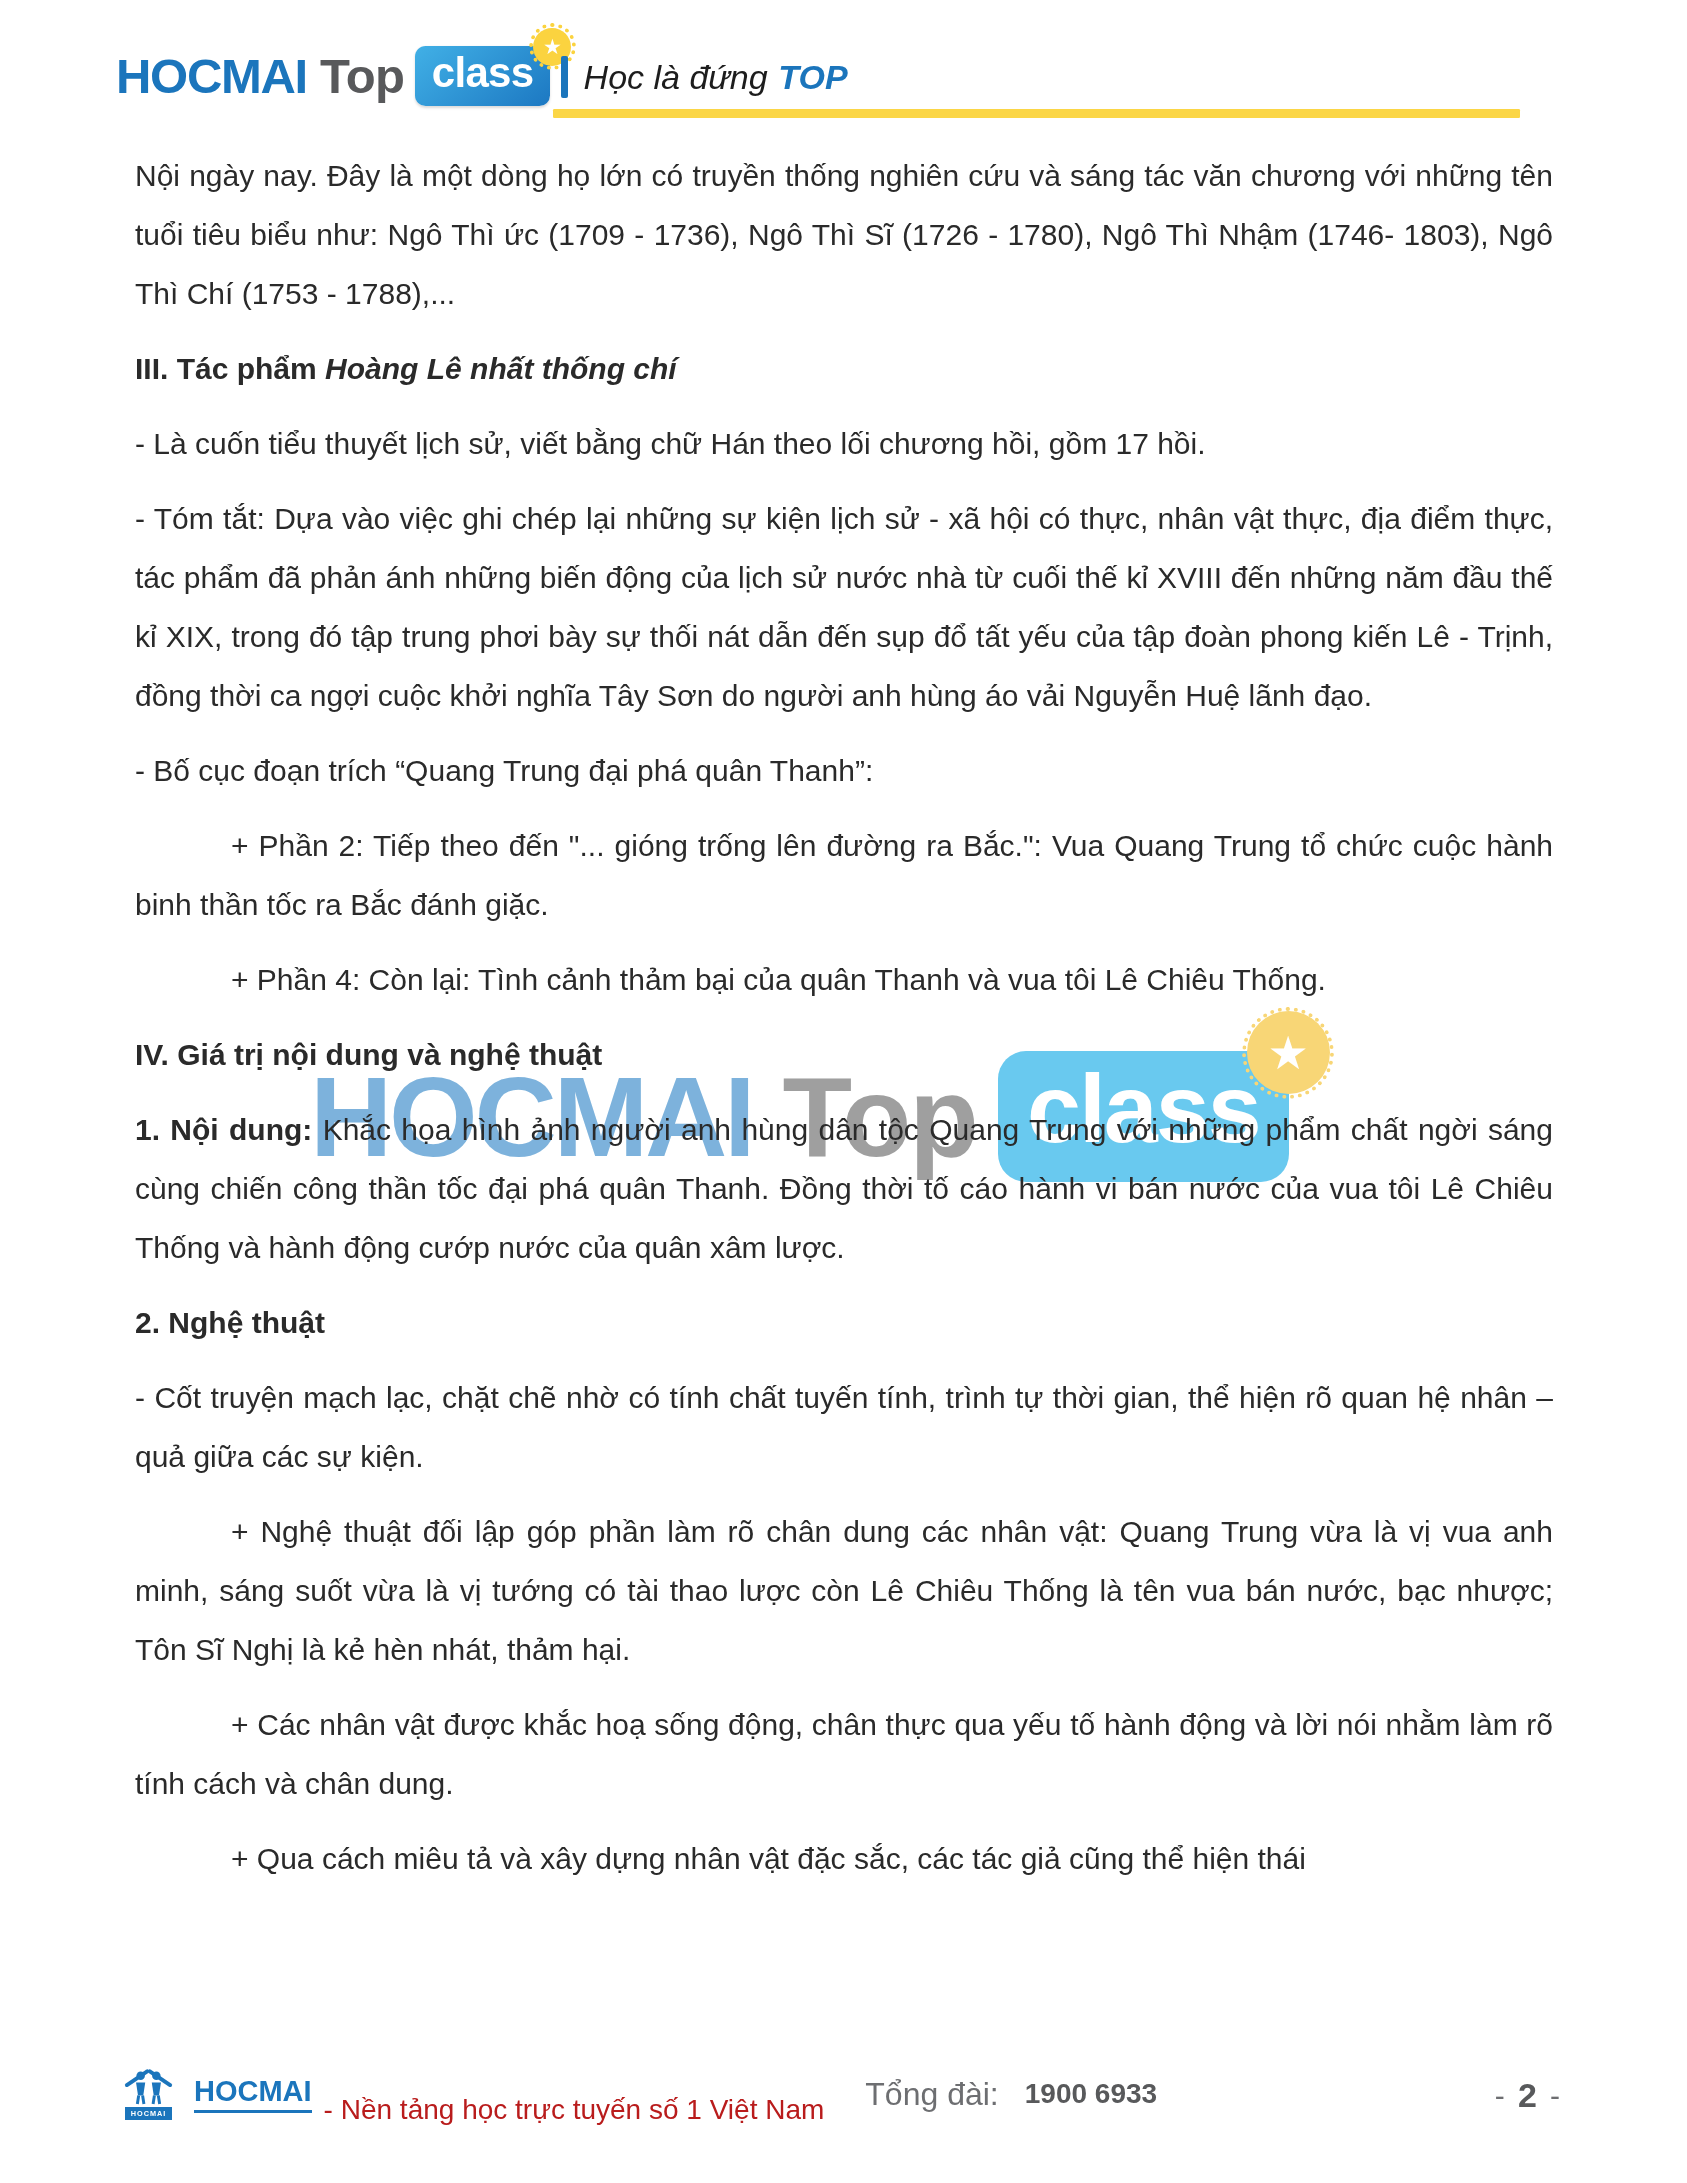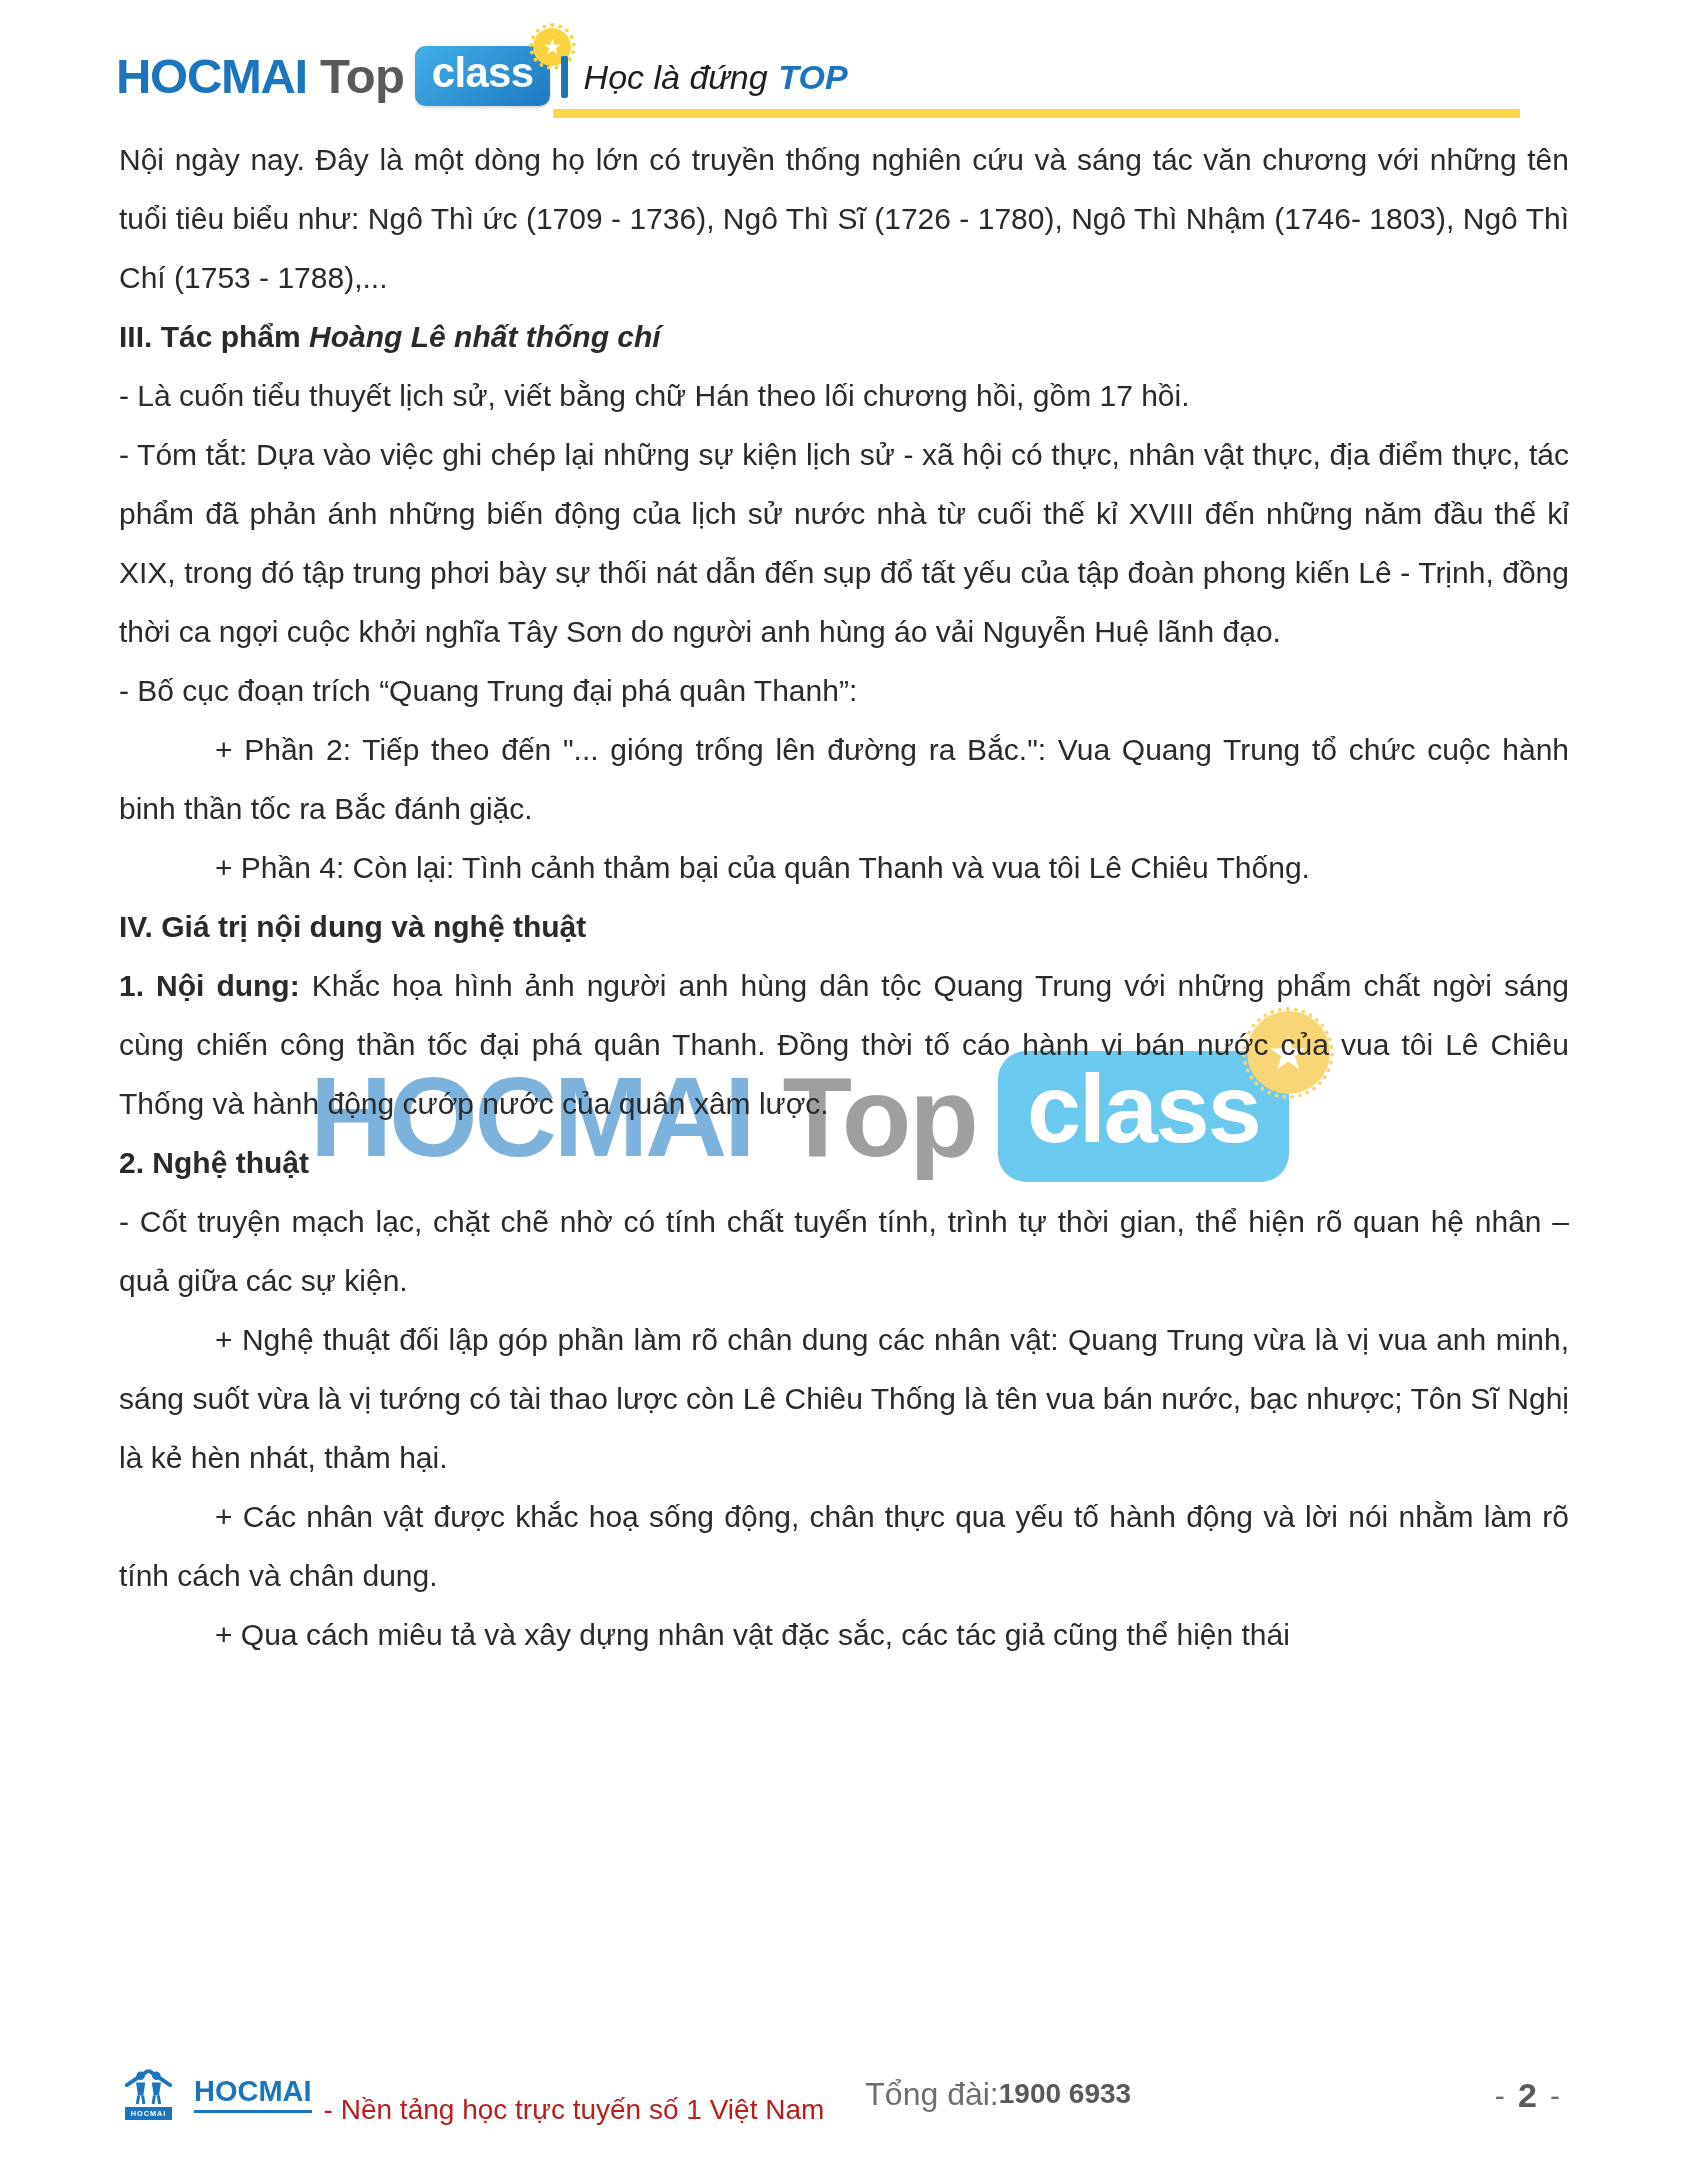--- a/index.html
+++ b/index.html
@@ -24,21 +24,21 @@
   .hl-seal .seal-star{color:#ffffff;font-size:21px;line-height:1;}
 
   .tagline{position:absolute;left:561px;top:56px;display:flex;align-items:center;z-index:3;font-style:italic;}
   .tag-pipe{width:6.6px;height:42px;background:#1B75BC;border-radius:2px;margin-right:16px;}
   .tag-text{font-size:34px;color:#1D1D1D;}
   .tag-top{font-size:34px;font-weight:bold;color:#1B75BC;margin-left:10.6px;}
   .yellow-bar{position:absolute;left:553px;top:109px;width:967px;height:9.3px;background:#FBD646;border-radius:1.3px;z-index:3;}
 
   
   .content{position:absolute;left:119px;top:130px;width:1450px;font-size:30px;line-height:59px;color:#2A2A2A;z-index:2;}
-  .content p{margin:0;text-align:justify;}
+  .content p{margin:16px;text-align:justify;}
   .content p.heading{font-weight:bold;text-align:left;}
   .content p.indent{text-indent:96px;}
   .content .b{font-weight:bold;}
   .content .i{font-style:italic;}
 
   
   .watermark{position:absolute;left:310px;top:1051px;display:flex;align-items:center;z-index:1;opacity:.85;font-weight:bold;}
   .wm-hocmai{font-size:114px;color:#66A5D6;letter-spacing:-3.3px;}
   .wm-top{font-size:114px;color:#8E8E8E;margin-left:30px;letter-spacing:-2px;}
   .wm-classbox{margin-left:21px;position:relative;background:#4EC0ED;border-radius:28px;padding:1.3px 29px 17px;}
@@ -48,21 +48,21 @@
   .wm-seal .seal-star{color:#ffffff;font-size:46px;line-height:1;}
 
   
   .footer{position:absolute;left:124px;top:2062px;display:flex;align-items:center;z-index:3;}
   .f-icon{width:49px;height:52px;position:relative;margin-right:21px;flex:none;}
   .f-icon-bar{position:absolute;bottom:0;left:1.3px;right:1.3px;height:13.2px;background:#1B75BC;color:#ffffff;
     font-size:7.3px;font-weight:bold;text-align:center;line-height:13.2px;letter-spacing:1px;}
   .f-brand{font-size:29px;font-weight:bold;color:#1B75BC;border-bottom:3.3px solid #1B75BC;padding-bottom:1.3px;cursor:pointer;}
   .f-desc{font-size:28px;color:#b91c1c;margin-left:12px;margin-top:32px;}
   .f-hotline-label{font-size:32px;color:#6D6E71;margin-left:41px;}
-  .f-hotline-num{font-size:28px;font-weight:bold;color:#58595B;margin-left:0;}
+  .f-hotline-num{font-size:28px;font-weight:bold;color:#58595B;margin-left:26px;}
   .page-num{position:absolute;right:127px;top:2076px;display:flex;align-items:center;gap:13.2px;
     font-size:30px;color:#6D6E71;z-index:3;}
   .page-num .num{font-size:34px;font-weight:bold;color:#58595B;}
 </style>
 </head>
 <body>
 
 <div class="header-logo">
   <span class="hl-hocmai">HOCMAI</span>
   <span class="hl-top">Top</span>

